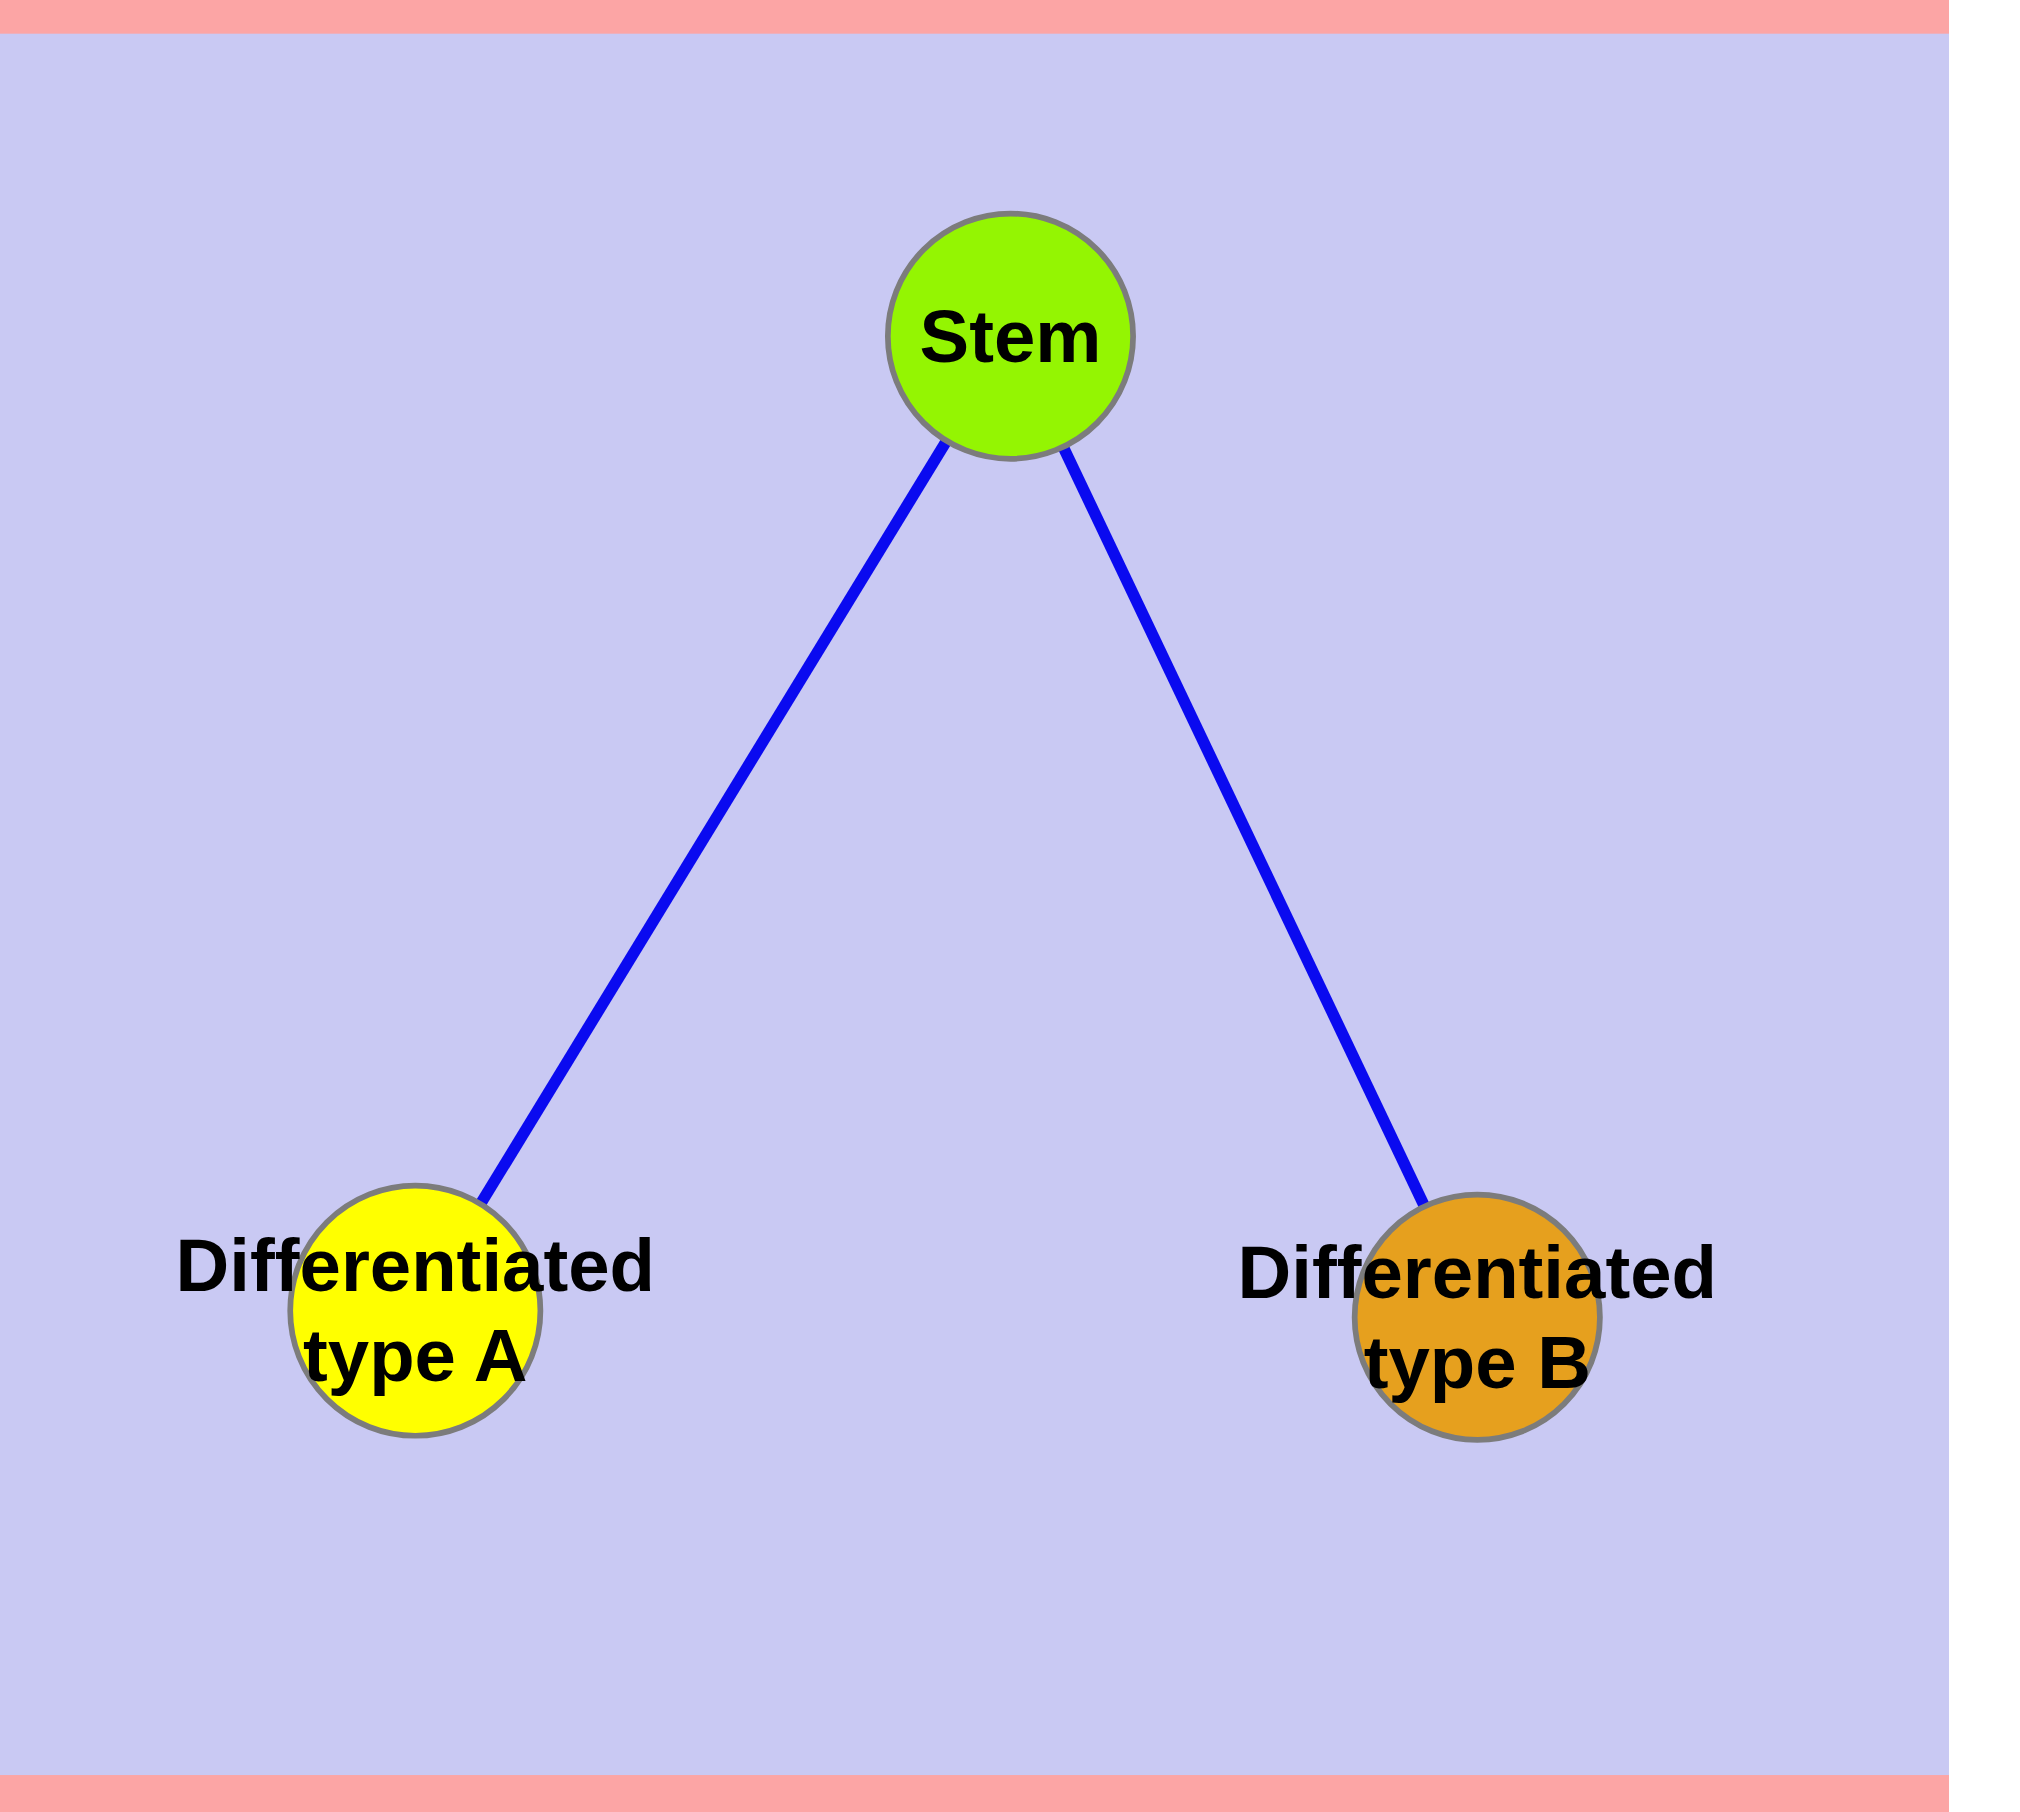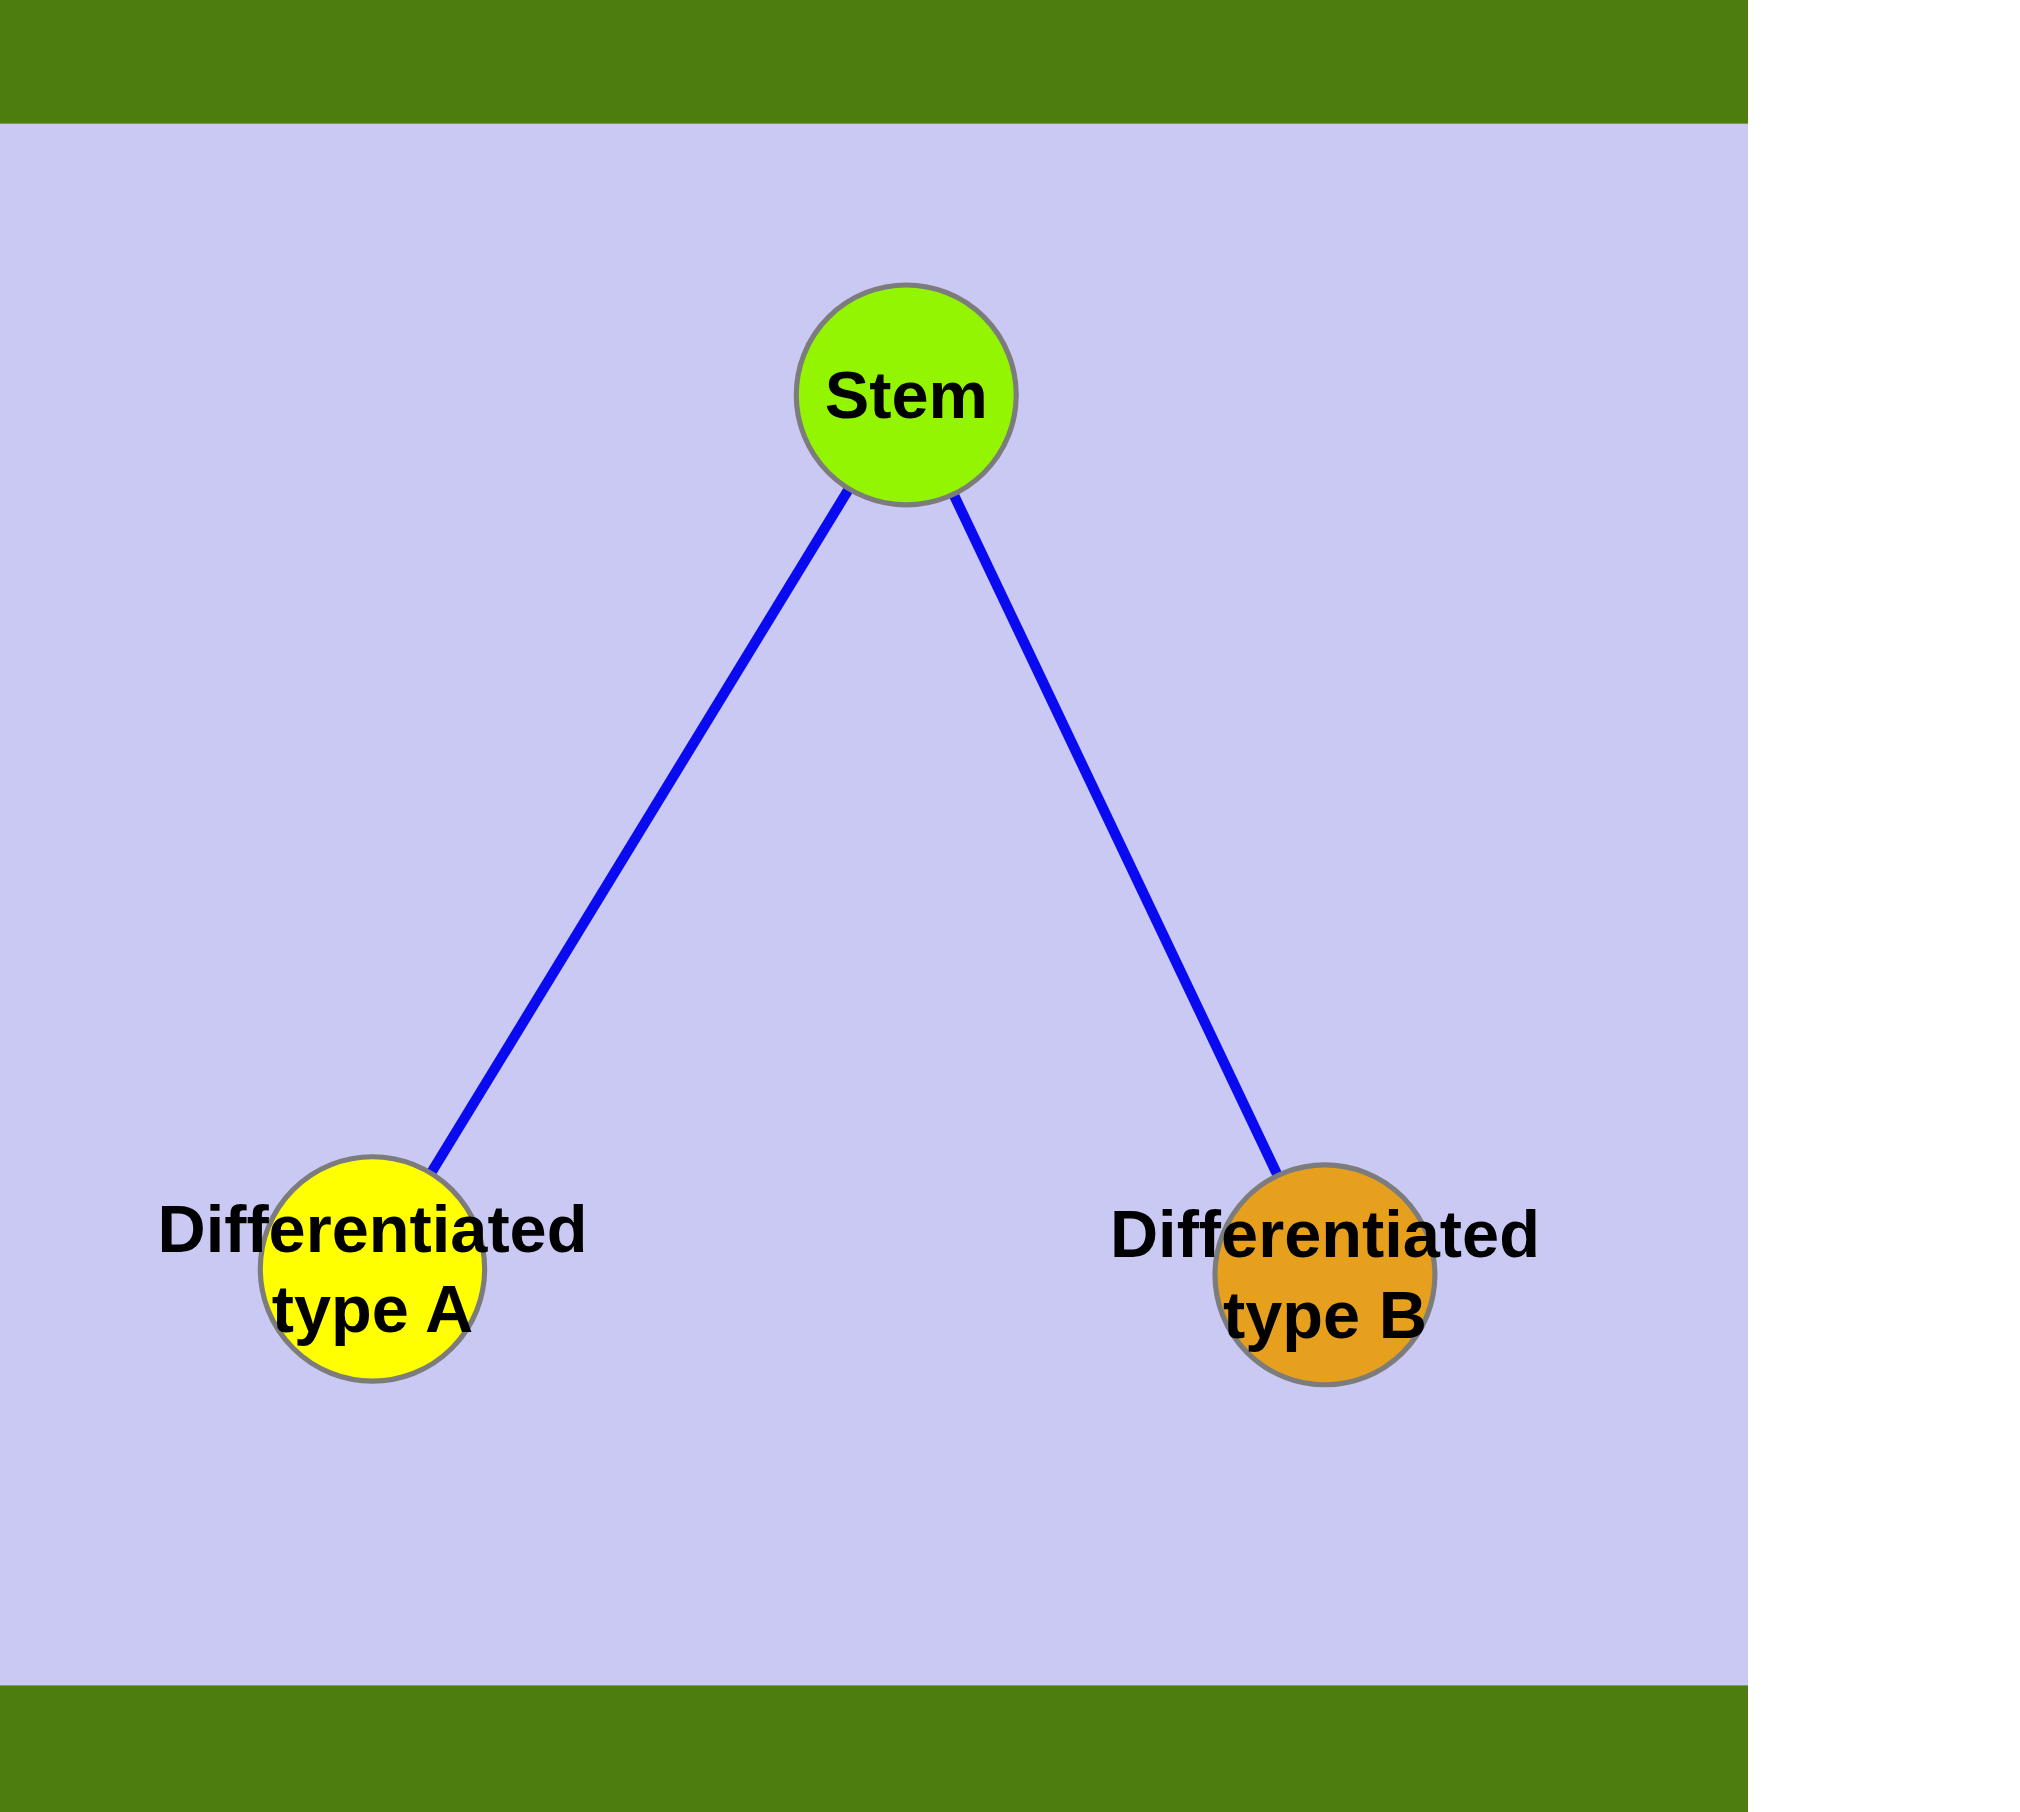--- a/index.html
+++ b/index.html
@@ -2,23 +2,23 @@
 <html style="font-size:13.6px"><head>
 <meta charset="utf-8">
 <style>
   html, body {
     margin: 0;
     padding: 0;
     background: #ffffff;
   }
   .diagram-canvas {
     position: relative;
-    width: 1748px;
+    width: 1949px;
     height: 1812px;
-    background: #4d7c0f;
+    background: #fca5a5;
     overflow: hidden;
     font-family: "Liberation Sans", sans-serif;
     text-decoration: underline;
   }
   .diagram-canvas svg {
     display: block;
     width: 100%;
     height: 100%;
   }
   svg text {

